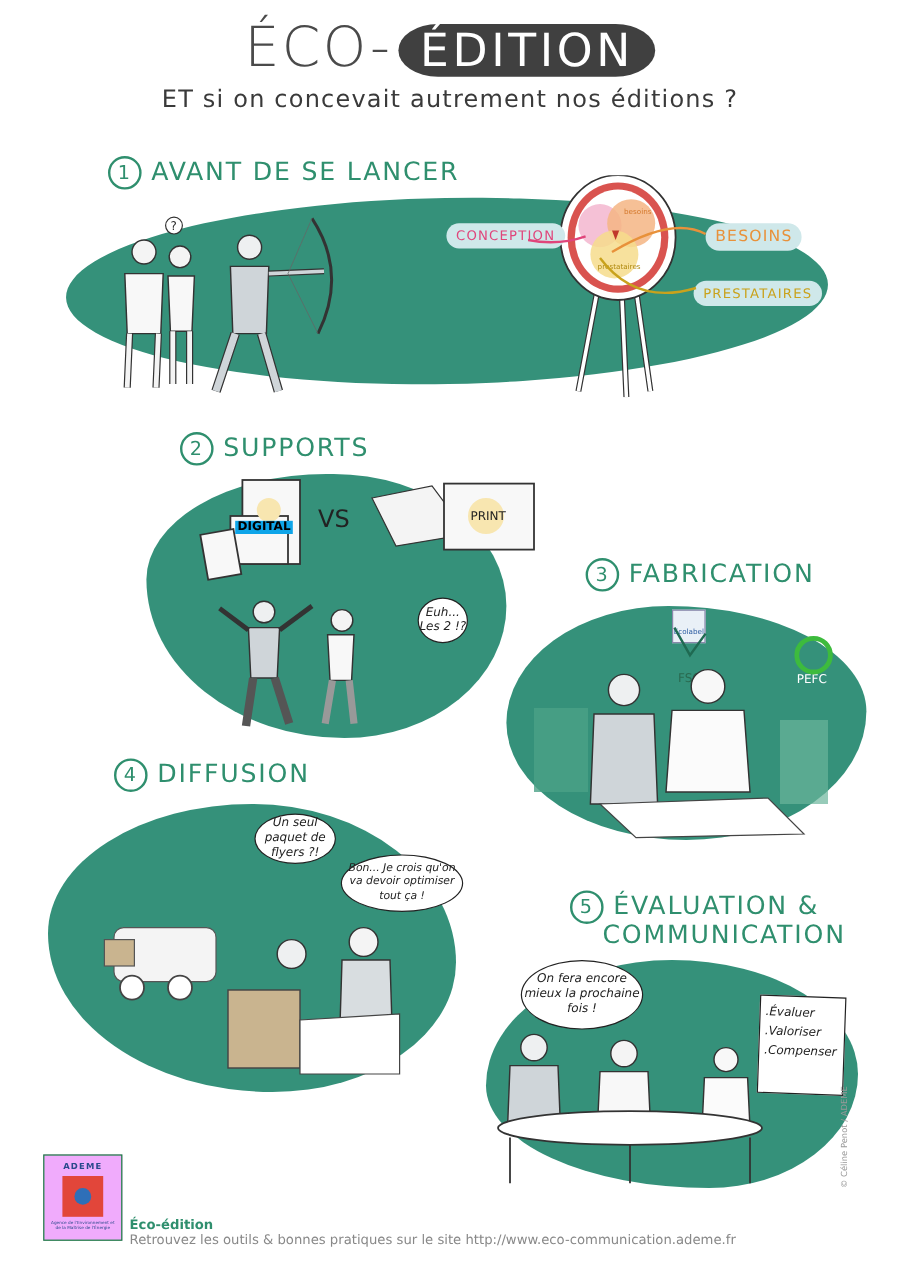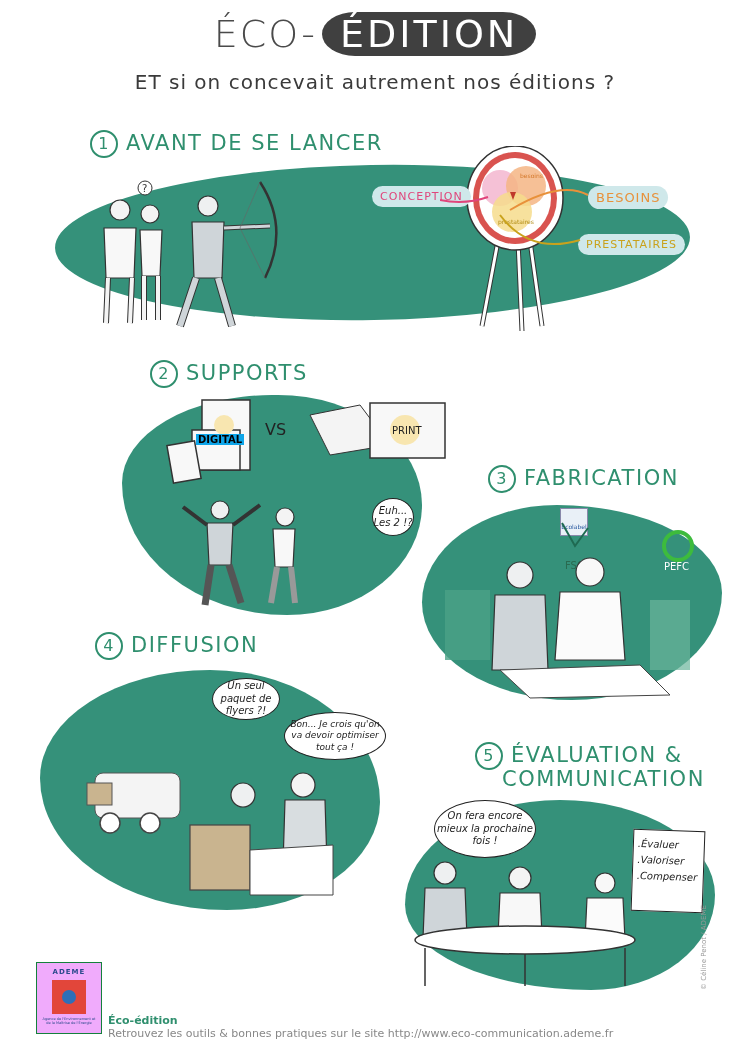--- a/index.html
+++ b/index.html
@@ -1,20 +1,20 @@
 <!DOCTYPE html>
 <html><head>
 <meta charset="utf-8">
 <style>
   html, body { margin:0; padding:0; background:#ffffff; }
   body { width:750px; height:1060px; position:relative; overflow:hidden; font-family:"DejaVu Sans", sans-serif; }
   .abs { position:absolute; }
   .blob { position:absolute; background:#35917a; }
   .title-main { left:0; top:12px; width:750px; text-align:center; }
-  .title-main .eco { font-size:38px; color:#4a4a4a; letter-spacing:2px; font-weight:300; }
+  .title-main .eco { font-size:46px; color:#4a4a4a; letter-spacing:2px; font-weight:300; }
   .title-main .ed { display:inline-block; background:#404040; color:#fff; font-size:38px; padding:0 18px; border-radius:60px/40px; letter-spacing:3px; }
   .subtitle { left:0; top:70px; width:750px; text-align:center; font-size:20px; color:#3a3a3a; letter-spacing:1px; }
   .sec-title { font-size:21px; color:#2f8f6e; letter-spacing:1.5px; }
   .sec-num { display:inline-block; width:24px; height:24px; border:2px solid #2f8f6e; border-radius:50%; text-align:center; line-height:24px; font-size:16px; margin-right:8px; vertical-align:middle; }
   .bubble { position:absolute; background:#fff; border:1.5px solid #222; border-radius:50%; text-align:center; font-size:10px; color:#222; display:flex; align-items:center; justify-content:center; line-height:1.25; font-style:italic; }
   .cloud-label { position:absolute; background:#cfe8ea; border-radius:14px; padding:4px 8px; font-size:11px; letter-spacing:1px; }
   .footer-title { left:108px; top:1014px; font-size:11px; font-weight:bold; color:#2f8f6e; }
   .footer-text { left:108px; top:1027px; font-size:11px; color:#888; }
   .logo { left:36px; top:962px; width:64px; height:70px; border:1px solid #15803d; background:#f0abfc; }
   .copyright { left:700px; top:990px; font-size:7px; color:#999; transform:rotate(-90deg); transform-origin:left top; white-space:nowrap; }
@@ -88,33 +88,33 @@
 <svg class="abs" style="left:160px; top:395px;" width="290" height="100">
   <rect x="42" y="5" width="48" height="70" fill="#f8f8f8" stroke="#333" stroke-width="1.5"></rect>
   <rect x="32" y="35" width="48" height="40" fill="#f8f8f8" stroke="#333" stroke-width="1.5"></rect>
   <rect x="10" y="48" width="28" height="38" fill="#f8f8f8" stroke="#333" stroke-width="1.5" transform="rotate(-10 24 67)"></rect>
   <path d="M150 20 L200 10 L230 50 L170 60 Z" fill="#f4f4f4" stroke="#333" stroke-width="1"></path>
   <rect x="210" y="8" width="75" height="55" fill="#f8f8f8" stroke="#333" stroke-width="1.5"></rect>
   <circle cx="245" cy="35" r="15" fill="#f8e6b0"></circle>
   <circle cx="64" cy="30" r="10" fill="#f8e6b0"></circle>
 </svg>
 <div class="abs" style="left:196px; top:434px; font-size:10px; font-weight:bold; background:#0ea5e9; padding:0 2px;">DIGITAL</div>
-<div class="abs" style="left:265px; top:420px; font-size:16px; color:#222;">VS</div>
+<div class="abs" style="left:265px; top:420px; font-size:20px; color:#222;">VS</div>
 <div class="abs" style="left:392px; top:425px; font-size:10px; color:#222;">PRINT</div>
 
 <svg class="abs" style="left:175px; top:495px;" width="150" height="115">
   <circle cx="45" cy="15" r="9" fill="#eef0f1" stroke="#333" stroke-width="1.2"></circle>
   <path d="M32 28 L58 28 L56 70 L34 70 Z" fill="#cfd5d9" stroke="#333" stroke-width="1.2"></path>
   <path d="M32 30 L8 12 M58 30 L85 10" stroke="#333" stroke-width="4"></path>
   <path d="M36 70 L30 110 M54 70 L66 108" stroke="#555" stroke-width="7"></path>
   <circle cx="110" cy="22" r="9" fill="#f4f4f4" stroke="#333" stroke-width="1.2"></circle>
   <path d="M98 34 L120 34 L118 72 L100 72 Z" fill="#f8f8f8" stroke="#333" stroke-width="1.2"></path>
   <path d="M102 72 L96 108 M116 72 L120 108" stroke="#999" stroke-width="6"></path>
 </svg>
-<div class="bubble" style="left:348px; top:498px; width:40px; height:36px;margin-left:24px;">Euh... Les 2 !?</div>
+<div class="bubble" style="left:348px; top:498px; width:40px; height:36px;">Euh... Les 2 !?</div>
 
 <div class="abs sec-title" style="left:488px; top:465px;">
   <span class="sec-num">3</span><span>FABRICATION</span>
 </div>
 <div class="blob" style="left:422px; top:505px; width:300px; height:195px; border-radius:45% 55% 50% 50% / 50% 45% 55% 50%;"></div>
 
 <div class="abs" style="left:560px; top:508px; width:26px; height:26px; background:#e9f0f7; border:1px solid #88a; font-size:6px; color:#2a5aa0; text-align:center; line-height:36px;">Ecolabel</div>
 <div class="abs" style="left:565px; top:560px; font-size:10px; color:#2a6a50;">FSC</div>
 <div class="abs" style="left:664px; top:561px; font-size:10px; color:#fff;">PEFC</div>
 <svg class="abs" style="left:560px; top:518px;" width="150" height="50">

